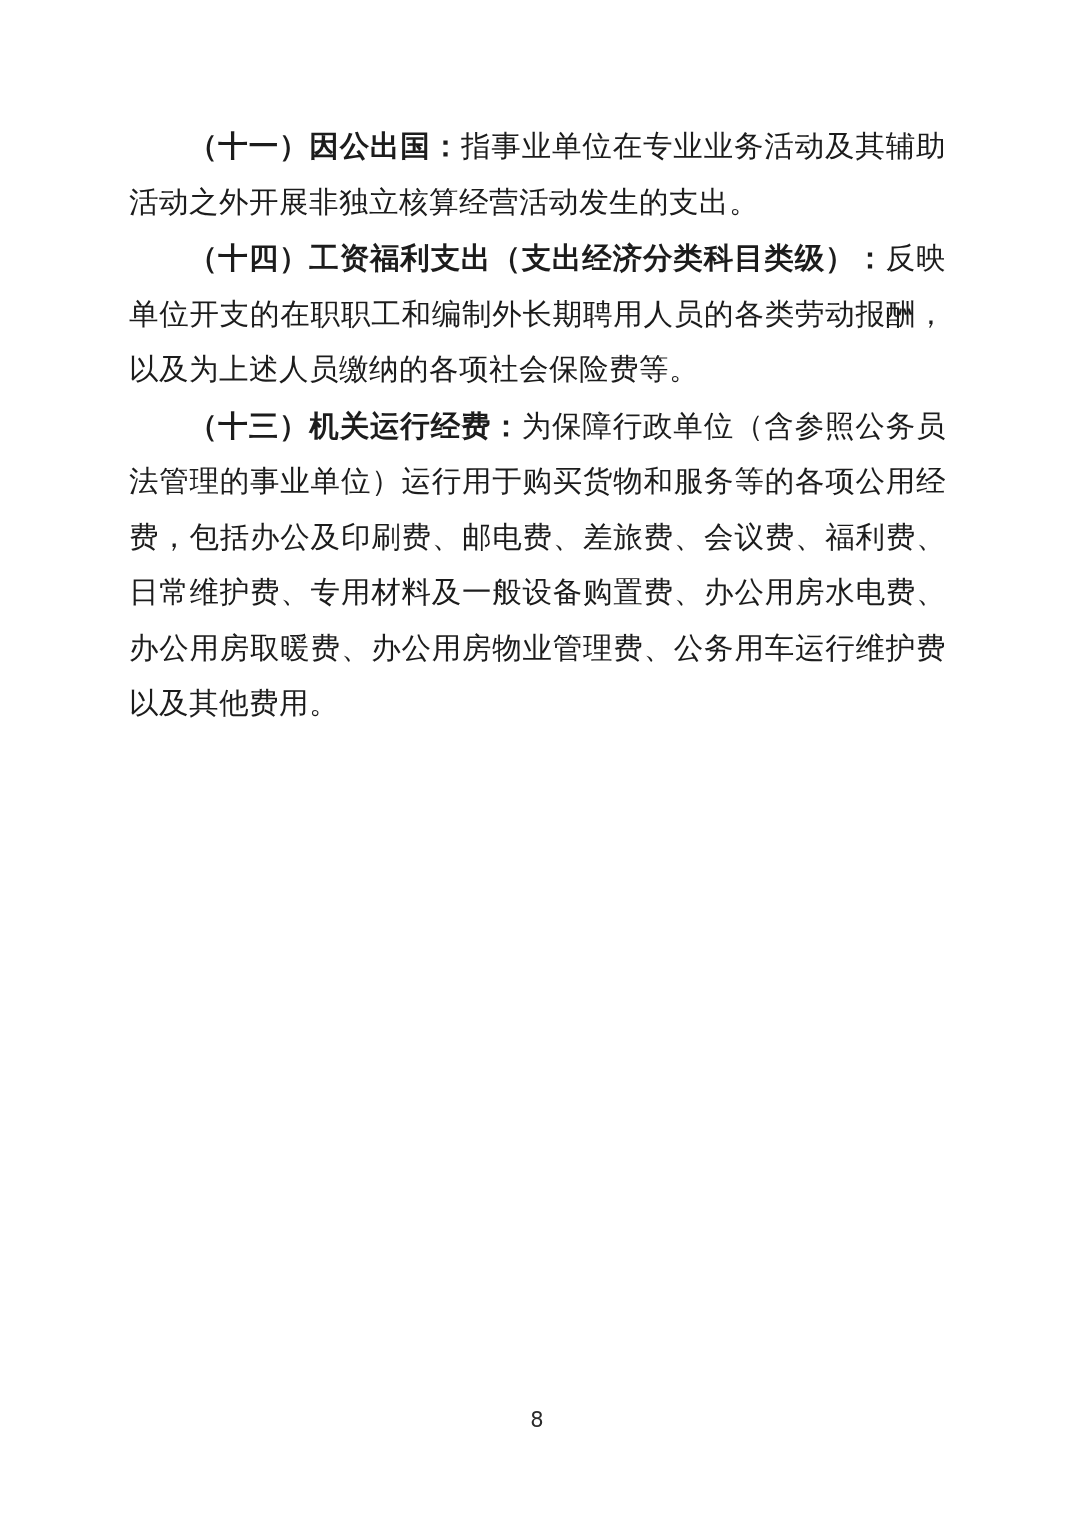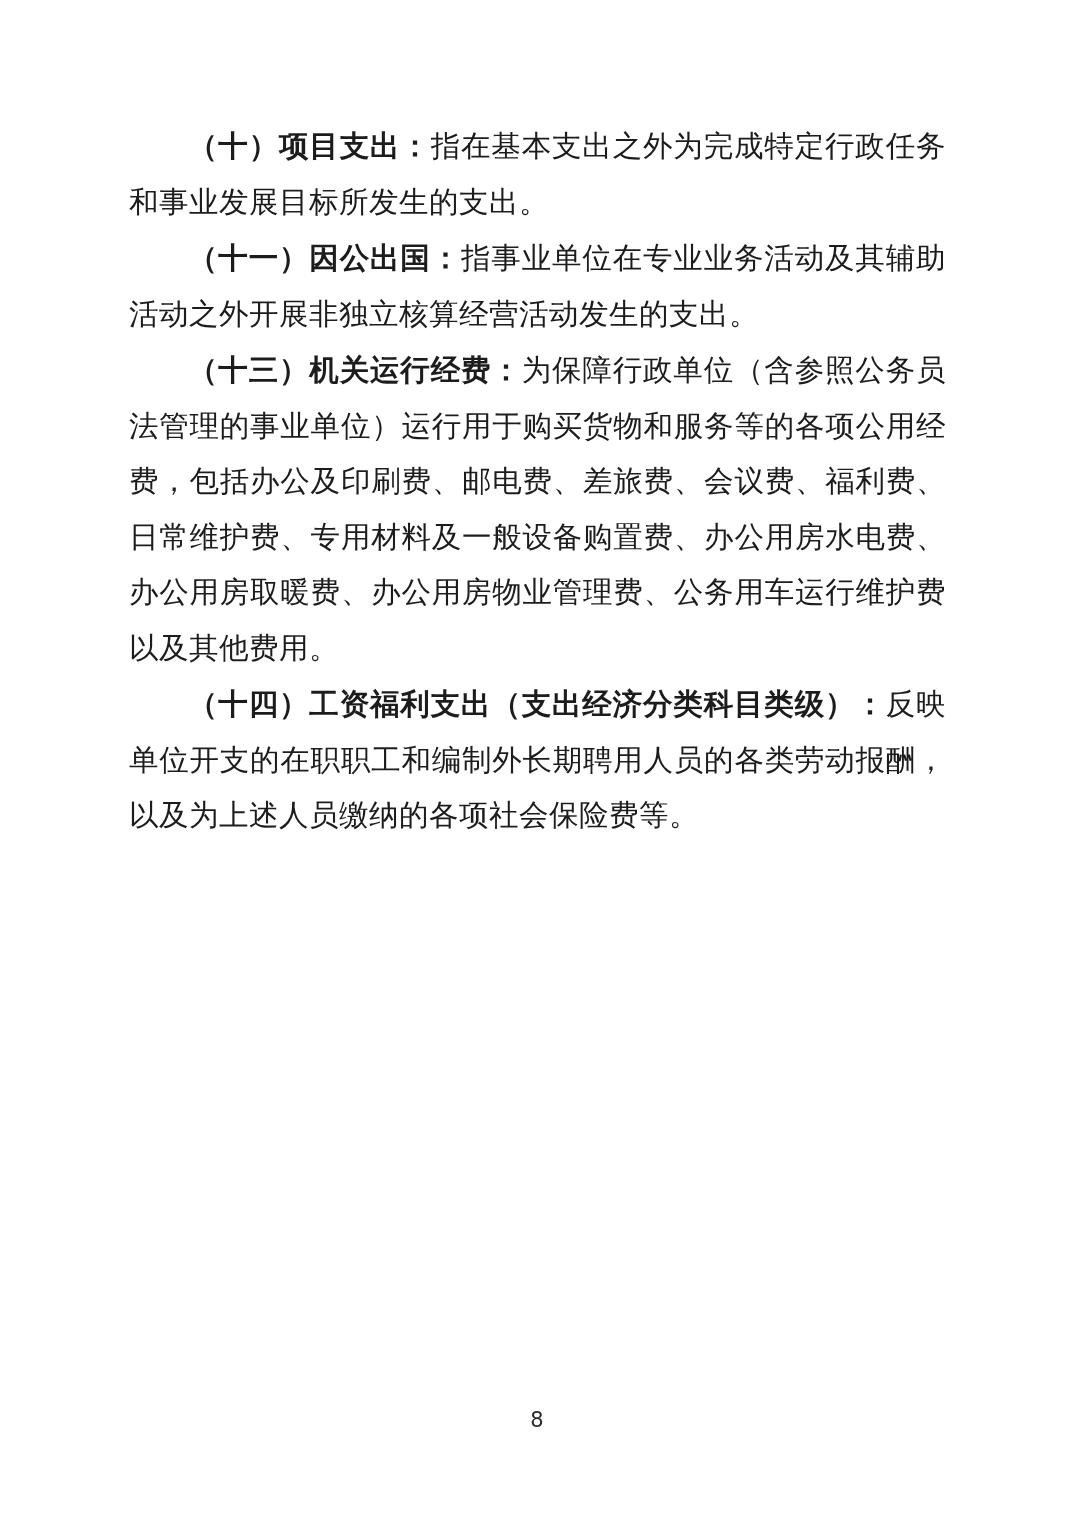--- a/index.html
+++ b/index.html
@@ -51,19 +51,18 @@
     font-size: 21px;
     color: #2a2a2a;
     font-family: "DejaVu Sans", "Liberation Sans", sans-serif;
   }
 </style>
 </head>
 <body>
 
 <div class="page">
   <div class="content">
-    <p class="para"><span class="lead">（十）项目支出：</span><span>指在基本支出之外为完成特定行政任务和事业发展目标所发生的支出。</span></p>
     <p class="para"><span class="lead">（十一）因公出国：</span><span>指事业单位在专业业务活动及其辅助活动之外开展非独立核算经营活动发生的支出。</span></p>
+    <p class="para"><span class="lead">（十四）工资福利支出（支出经济分类科目类级）：</span><span>反映单位开支的在职职工和编制外长期聘用人员的各类劳动报酬，以及为上述人员缴纳的各项社会保险费等。</span></p>
     <p class="para"><span class="lead">（十三）机关运行经费：</span><span>为保障行政单位（含参照公务员法管理的事业单位）运行用于购买货物和服务等的各项公用经费，包括办公及印刷费、邮电费、差旅费、会议费、福利费、日常维护费、专用材料及一般设备购置费、办公用房水电费、办公用房取暖费、办公用房物业管理费、公务用车运行维护费以及其他费用。</span></p>
-    <p class="para"><span class="lead">（十四）工资福利支出（支出经济分类科目类级）：</span><span>反映单位开支的在职职工和编制外长期聘用人员的各类劳动报酬，以及为上述人员缴纳的各项社会保险费等。</span></p>
   </div>
   <div class="page-number">8</div>
 </div>
 
 </body></html>

